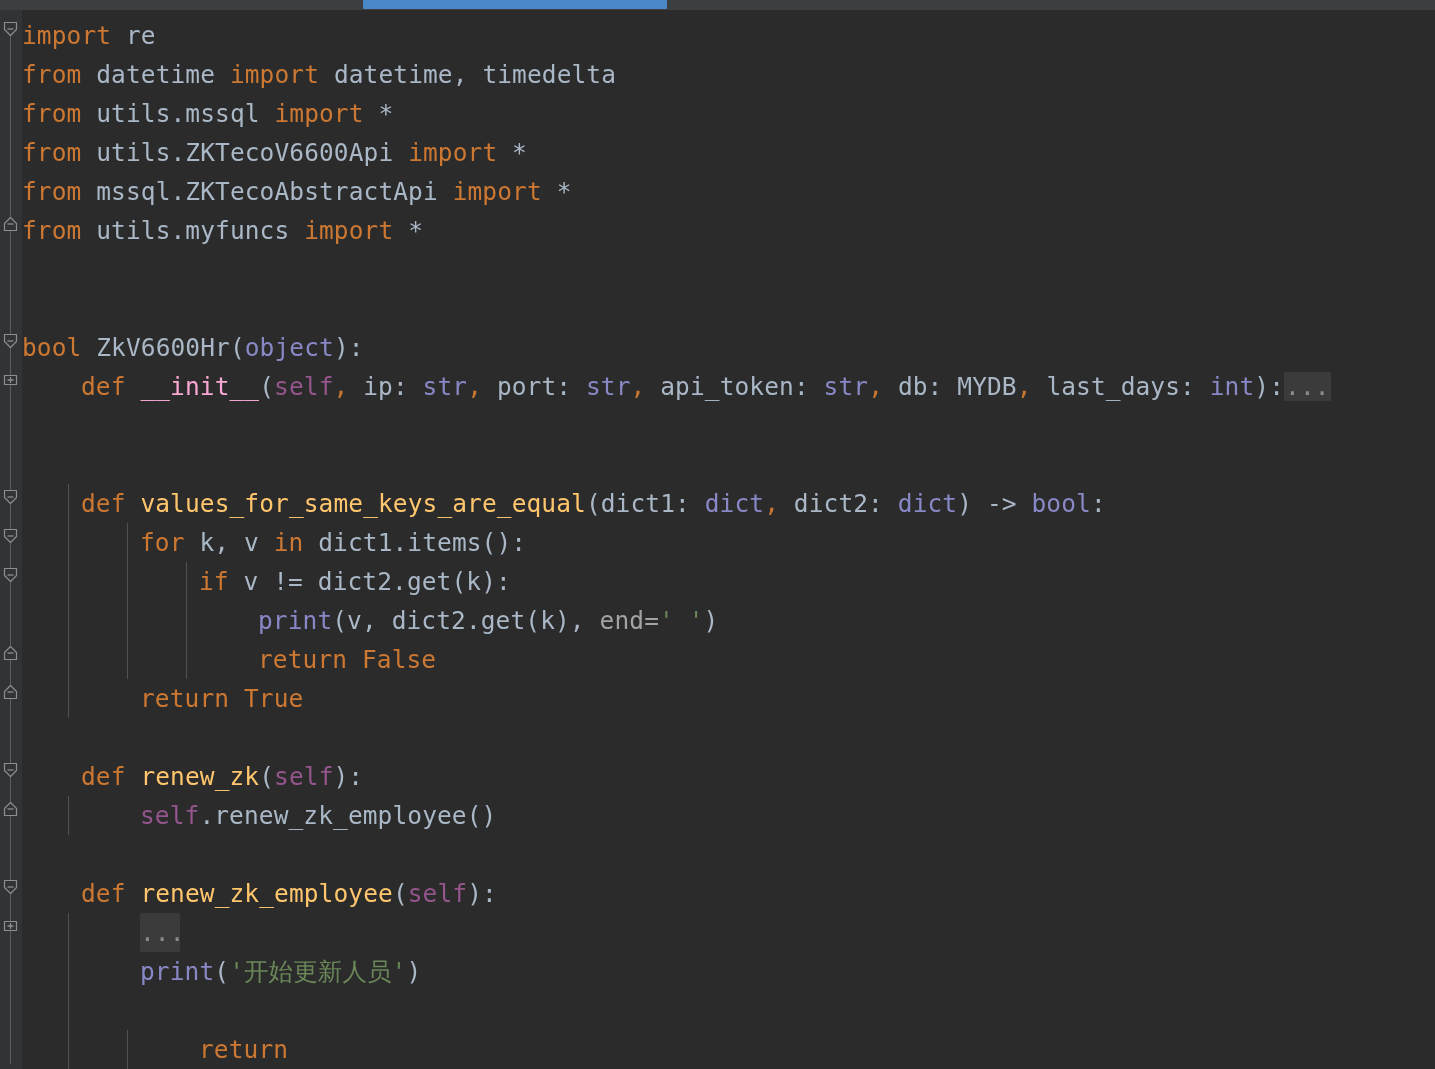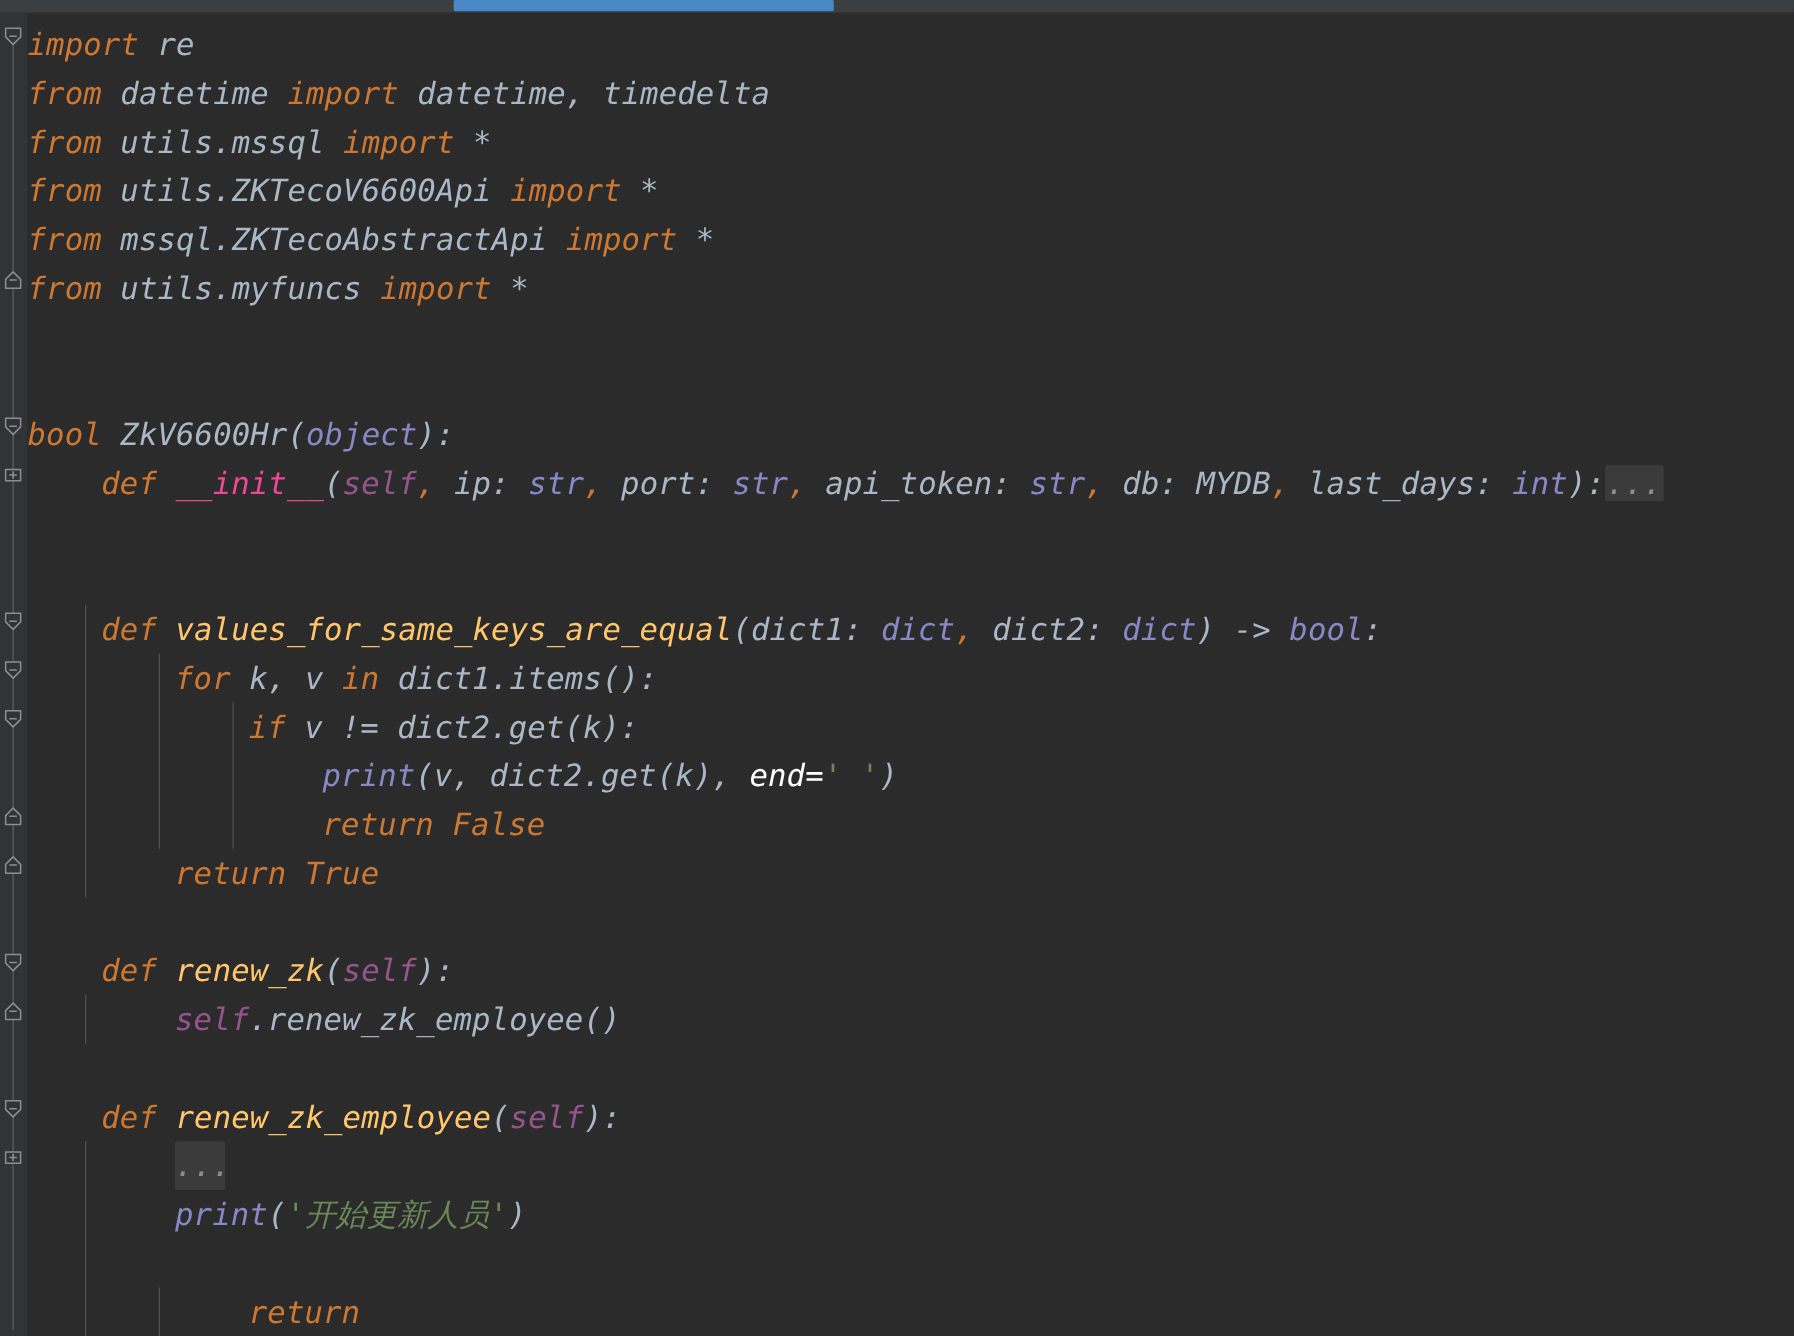--- a/index.html
+++ b/index.html
@@ -79,42 +79,41 @@
 
   .line {
     position: absolute;
     left: 0;
     height: 39px;
     line-height: 39px;
     white-space: pre;
     font-size: 24.5px;
     letter-spacing: 0.1px;
     color: #a9b7c6;
-    font-style: italic;
   }
 
   
   .indent-guide {
     position: absolute;
     width: 1px;
     background: #4f5254;
   }
 
   
   .kw      { color: #cc7832; }            
   .plain   { color: #a9b7c6; }            
   .cls     { color: #a9b7c6; }            
   .fn      { color: #ffc66d; }            
-  .magic   { color: #ec4899; }            
+  .magic   { color: #f9a8d4; }            
   .selfkw  { color: #94558d; text-align: right; }            
   .type    { color: #8888c6; }            
   .deco    { color: #bbb529; }            
   .str     { color: #6a8759; }            
   .const   { color: #cc7832; }            
-  .kwarg   { color: #ffffff; }            
+  .kwarg   { color: #a3a3a3; }            
 
   
   .fold-placeholder {
     background: #3b3b3b;
     color: #8c8c8c;
     border-radius: 2px;
     padding: 0 1px;
   }
   .fold-block {
     display: inline-block;

